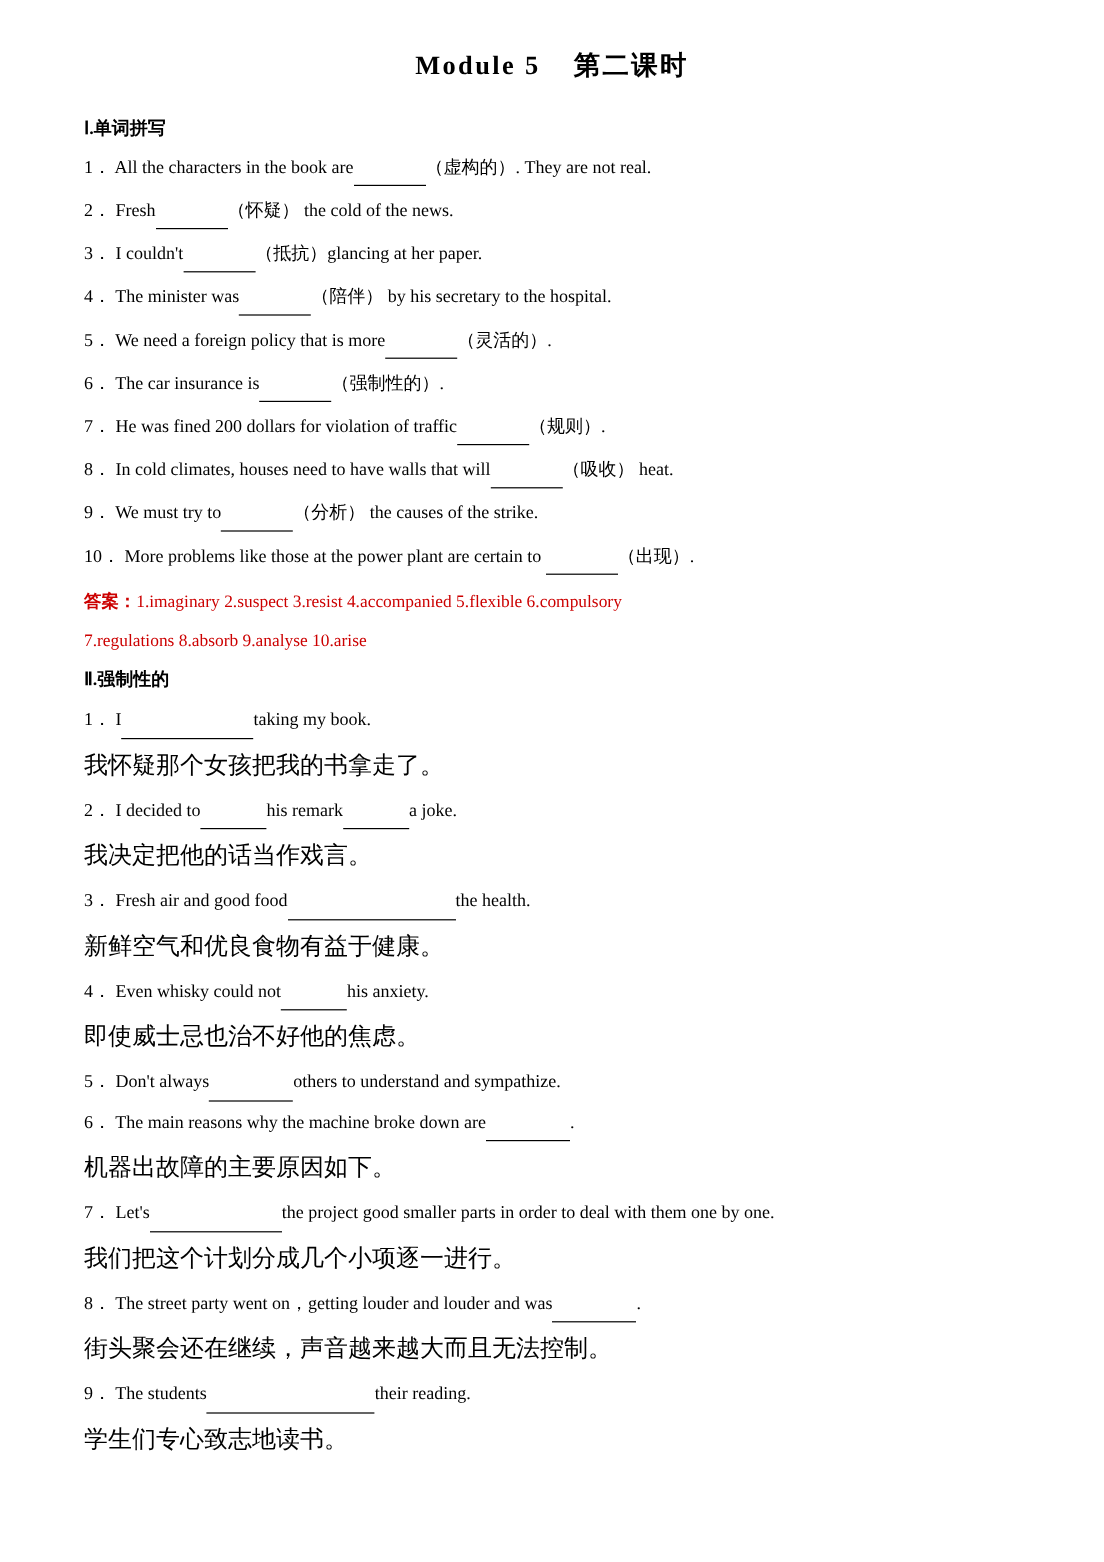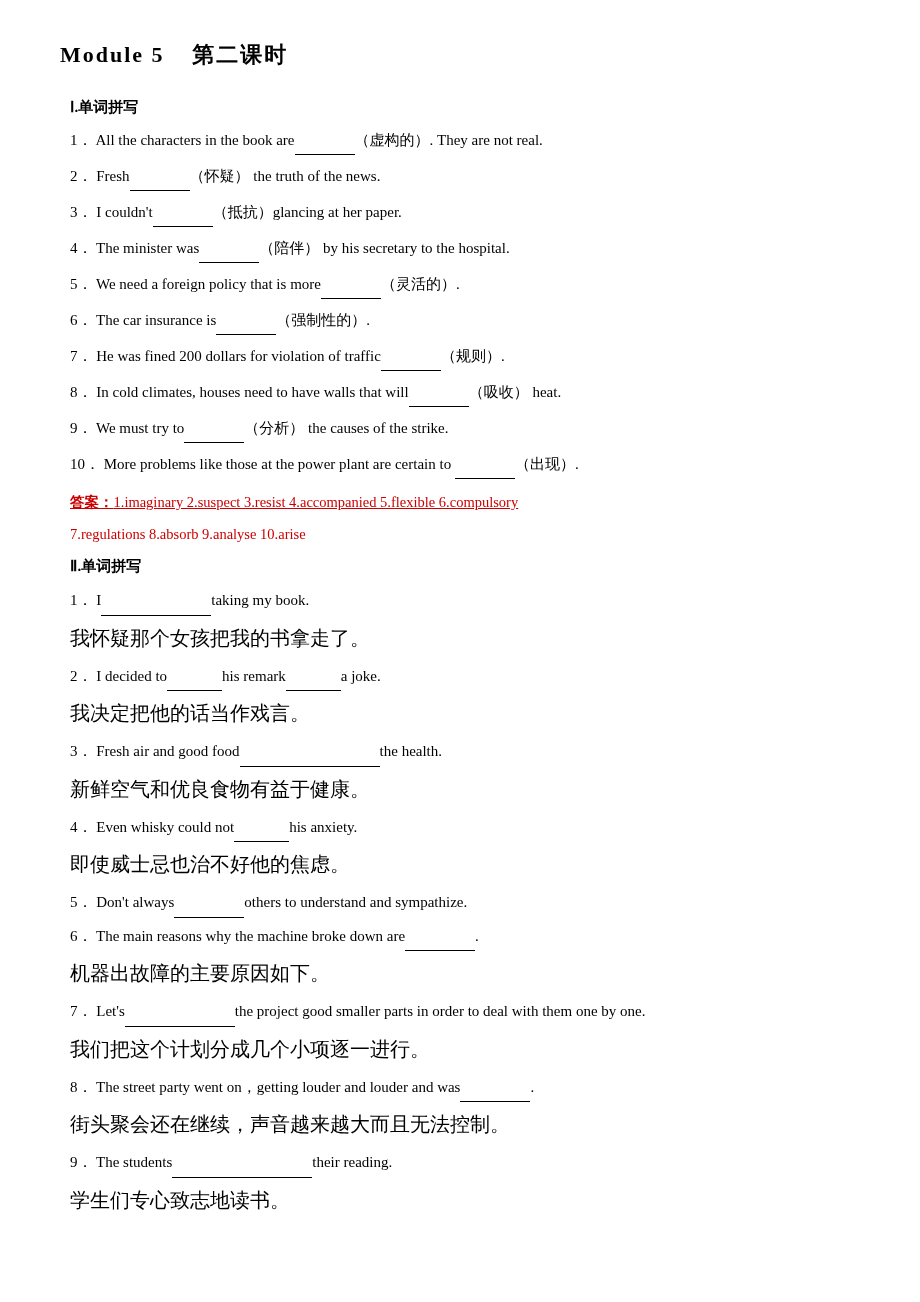--- a/index.html
+++ b/index.html
@@ -10,20 +10,21 @@
     body {
       background: #ffffff;
       font-family: "SimSun", "宋体", serif;
       font-size: 15px;
       color: #000000;
       width: 920px;
       min-height: 1302px;
       padding: 40px 60px;
     }
     .page-title {
+      text-align: center;
       font-size: 22px;
       font-weight: bold;
       margin-bottom: 28px;
       letter-spacing: 2px;
     }
     .page-title .en {
       font-family: "Times New Roman", serif;
       font-size: 22px;
       font-weight: bold;
     }
@@ -50,21 +51,20 @@
       min-width: 60px;
       text-align: center;
     }
     .answer-block {
       color: #cc0000;
       margin-top: 10px;
       margin-bottom: 6px;
       padding-left: 10px;
       line-height: 1.8;
       font-size: 14.5px;
-      text-decoration: underline;
     }
     .answer-line2 {
       color: #cc0000;
       padding-left: 10px;
       font-size: 14.5px;
       line-height: 1.8;
       margin-bottom: 10px;
     }
     .section2-header {
       font-size: 15px;
@@ -118,21 +118,21 @@
 
 <div>
 
   <div class="question-block">
     <span>1．</span>
     <span>All the characters in the book are</span><span class="blank">&nbsp;&nbsp;&nbsp;&nbsp;&nbsp;&nbsp;&nbsp;&nbsp;</span><span>（虚构的）</span><span>. They are not real.</span>
   </div>
 
   <div class="question-block">
     <span>2．</span>
-    <span>Fresh</span><span class="blank">&nbsp;&nbsp;&nbsp;&nbsp;&nbsp;&nbsp;&nbsp;&nbsp;</span><span>（怀疑）</span><span> the truth of the news.</span>
+    <span>Fresh</span><span class="blank">&nbsp;&nbsp;&nbsp;&nbsp;&nbsp;&nbsp;&nbsp;&nbsp;</span><span>（怀疑）</span><span> the cold of the news.</span>
   </div>
 
   <div class="question-block">
     <span>3．</span>
     <span>I couldn't</span><span class="blank">&nbsp;&nbsp;&nbsp;&nbsp;&nbsp;&nbsp;&nbsp;&nbsp;</span><span>（抵抗）</span><span>glancing at her paper.</span>
   </div>
 
   <div class="question-block">
     <span>4．</span>
     <span>The minister was</span><span class="blank">&nbsp;&nbsp;&nbsp;&nbsp;&nbsp;&nbsp;&nbsp;&nbsp;</span><span>（陪伴）</span><span> by his secretary to the hospital.</span>
@@ -168,21 +168,21 @@
     <span>More problems like those at the power plant are certain to </span><span class="blank">&nbsp;&nbsp;&nbsp;&nbsp;&nbsp;&nbsp;&nbsp;&nbsp;</span><span>（出现）</span><span>.</span>
   </div>
 
 </div>
 
 <div class="answer-block">
   <span style="font-weight:bold;">答案：</span><span>1.imaginary   2.suspect   3.resist   4.accompanied   5.flexible   6.compulsory</span>
 </div>
 <div class="answer-line2">7.regulations   8.absorb   9.analyse   10.arise</div>
 
-<div class="section2-header">Ⅱ.单词拼写</div>
+<div class="section2-header">Ⅱ.强制性的</div>
 
 <div>
 
   <div class="q2-block">
     <span>1．</span>
     <span>I</span><span class="blank-long">&nbsp;&nbsp;&nbsp;&nbsp;&nbsp;&nbsp;&nbsp;&nbsp;&nbsp;&nbsp;&nbsp;&nbsp;&nbsp;&nbsp;</span><span>taking my book.</span>
   </div>
   <div class="q2-chinese">我怀疑那个女孩把我的书拿走了。</div>
 
   <div class="q2-block">

